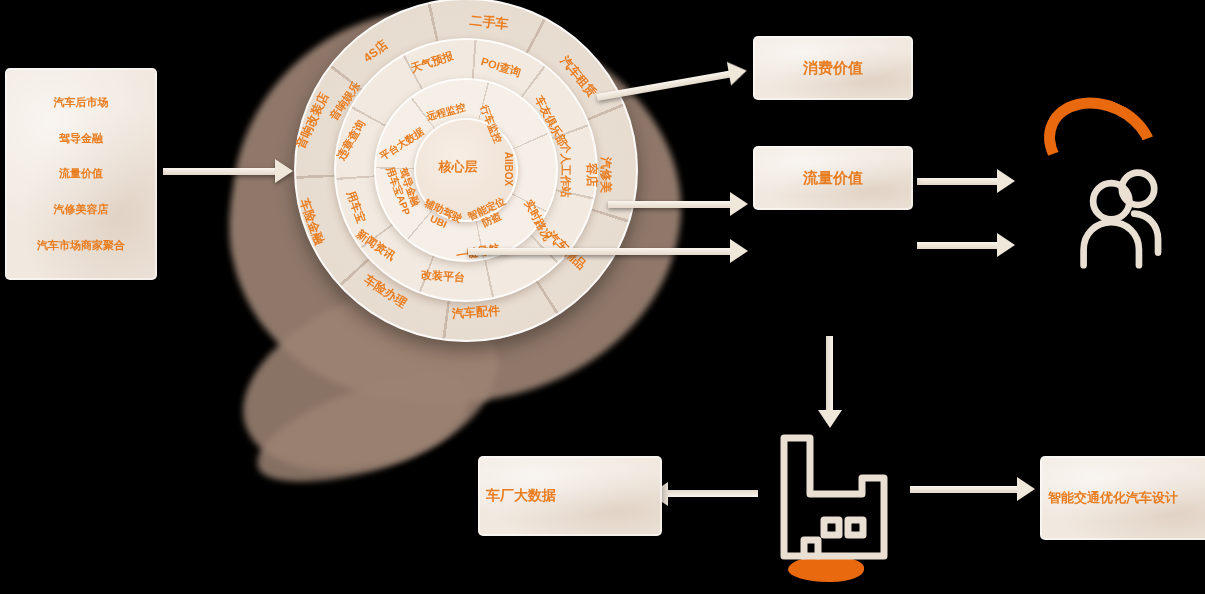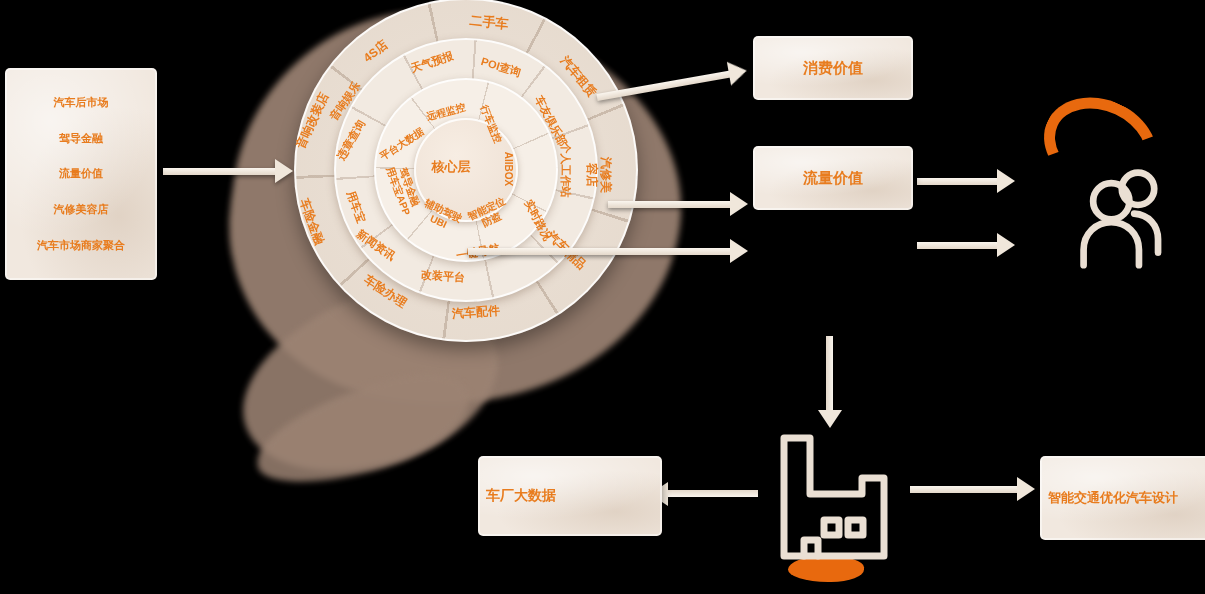--- a/index.html
+++ b/index.html
@@ -118,21 +118,21 @@
     <span class="lbl sz10" style="left:197px;top:126px;transform:translate(-50%,-50%) rotate(68deg)">行车监控</span>
     <span class="lbl sz10" style="left:214px;top:171px;transform:translate(-50%,-50%) rotate(90deg)">AIIBOX</span>
     <span class="lbl sz10" style="left:195px;top:216px;transform:translate(-50%,-50%) rotate(-25deg)">智能定位
 防盗</span>
     <span class="lbl sz10" style="left:147px;top:218px;transform:translate(-50%,-50%) rotate(25deg)">辅助驾驶
 UBI</span>
     <span class="lbl sz10" style="left:110px;top:191px;transform:translate(-50%,-50%) rotate(70deg)">驾导金融
 用车宝APP</span>
     <span class="lbl sz10" style="left:108px;top:146px;transform:translate(-50%,-50%) rotate(-33deg)">平台大数据</span>
 
-    <span class="lbl sz13" style="left:157px;top:169px;transform:translate(-50%,-50%)">核心层</span>
+    <span class="lbl sz13" style="left:164px;top:169px;transform:translate(-50%,-50%)">核心层</span>
   </div>
 
   <div class="card value-box" style="top:36px;height:64px">
     <span>消费价值</span>
   </div>
   <div class="card value-box" style="top:146px;height:64px">
     <span>流量价值</span>
   </div>
 
   <div class="card bottom-box" style="left:478px;top:456px;width:168px;height:80px;font-size:14px">

